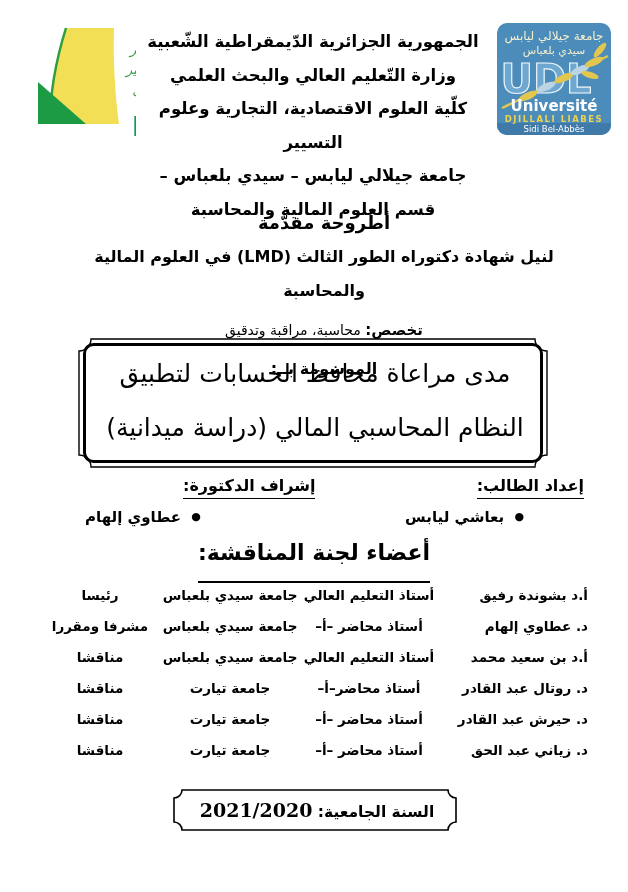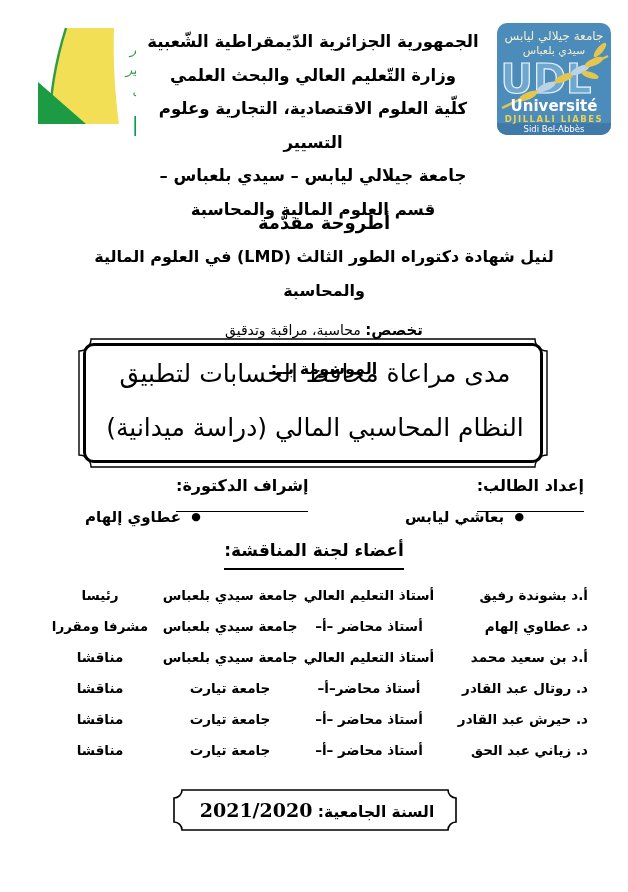--- a/index.html
+++ b/index.html
@@ -31,34 +31,34 @@
   .title-box { position:absolute; top:338px; left:78px; width:470px; height:130px; }
   .title-box svg { position:absolute; left:0; top:0; }
   .title-text {
     position:absolute; left:4px; right:0; top:9px;
     text-align:center; font-size:25px; font-weight:normal; line-height:54px;
   }
 
   
   .heading-underline {
     font-size:16px; font-weight:bold;
-    border-bottom:1.4px solid #000; padding-bottom:16px;
+    border-bottom:1.4px solid #000; padding-bottom:3px;margin-left:7px;
   }
   .student-heading { position:absolute; top:476px; right:44px; }
   .supervisor-heading { position:absolute; top:476px; left:176px; }
   .bullet-name { position:absolute; font-size:15px; font-weight:bold; }
   .student-name { top:508px; right:104px; }
   .supervisor-name { top:508px; left:85px; }
   .bullet-name .bullet { font-size:11px; vertical-align:2px; padding-left:5px; }
 
   
   .committee-heading { position:absolute; top:540px; left:0; right:0; text-align:center; }
   .committee-heading span {
-    display:inline-block; font-size:17px; font-weight:bold;
-    border-bottom:2.6px solid #000; padding-bottom:8px;
+    display:inline-block; font-size:22px; font-weight:bold;
+    border-bottom:2.6px solid #000; padding-bottom:16px;
   }
   .committee-table {
     position:absolute; top:579px; right:40px; left:40px;
     border-collapse:collapse; direction:rtl; width:548px;
   }
   .committee-table td {
     height:31px; font-size:13.5px; font-weight:bold; vertical-align:middle; padding:0;
   }
   td.c-name { width:150px; text-align:right; }
   td.c-rank { width:138px; text-align:center; }

